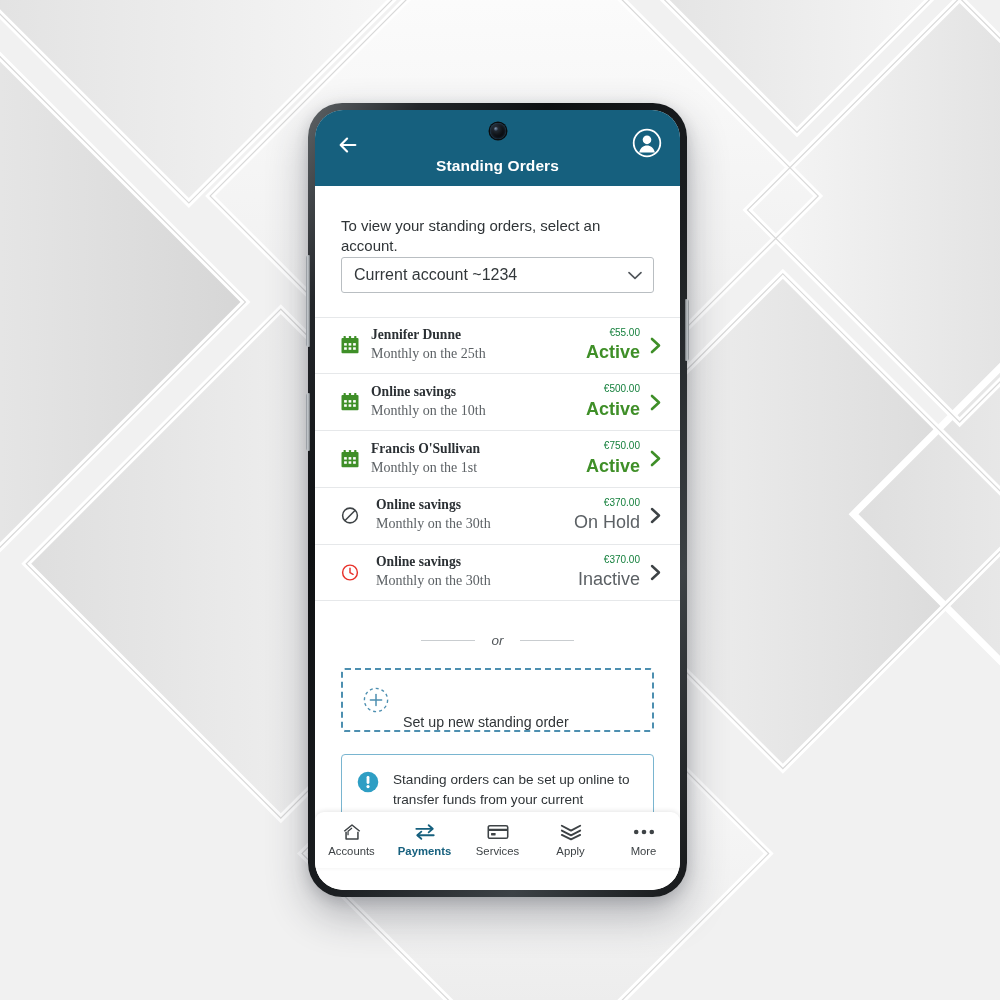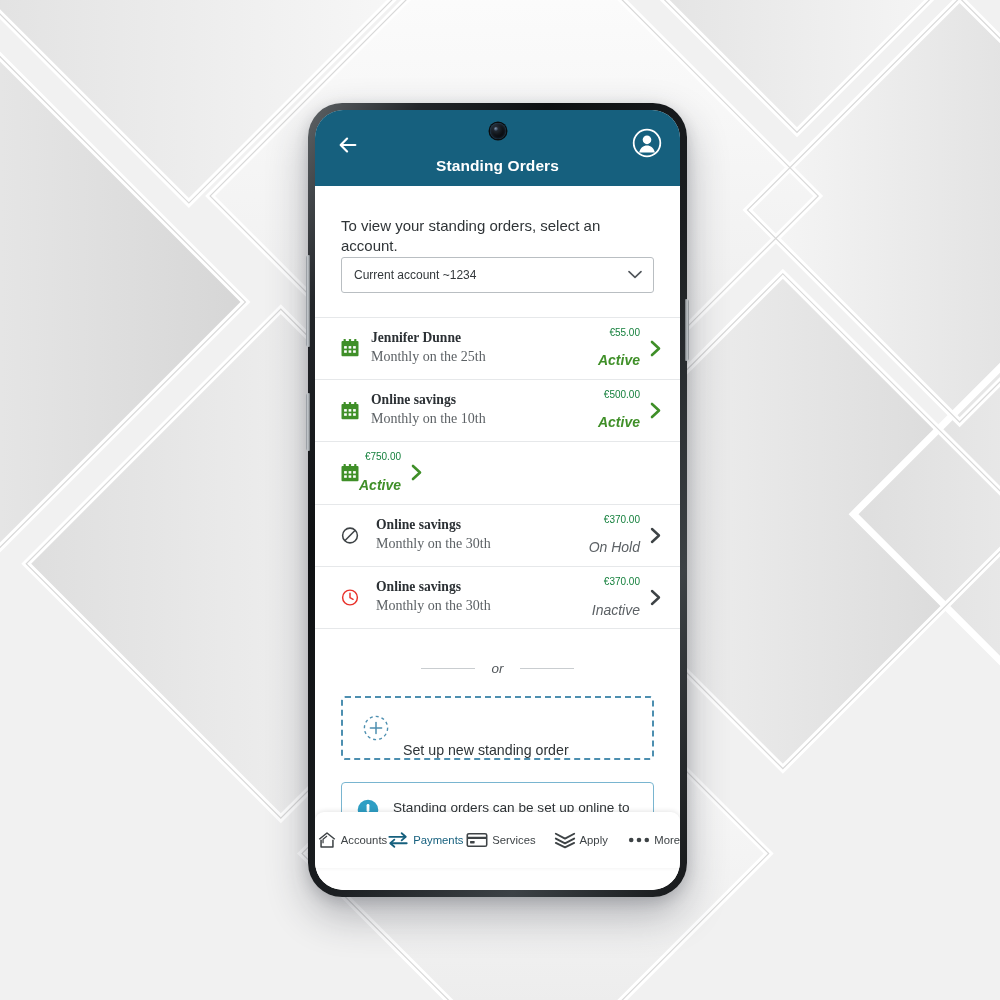--- a/index.html
+++ b/index.html
@@ -149,21 +149,21 @@
   .select-wrap { padding: 0 26px; }
   .select-box {
     position: relative;
     height: 36px;
     border: 1px solid #b9bec2;
     border-radius: 3px;
     background: #fff;
     display: flex;
     align-items: center;
     padding: 0 30px 0 12px;
-    font-size: 12px;
+    font-size: 16px;
     color: #33383b;
   }
   .select-chevron {
     position: absolute;
     right: 11px;
     top: 50%;
     transform: translateY(-50%);
   }
 
   
@@ -205,24 +205,23 @@
     text-align: right;
     flex: 0 0 auto;
     margin-right: 9px;
   }
   .row-amount {
     font-size: 10px;
     color: #15803d;
     line-height: 1.25;
   }
   .row-status {
-    font-size: 14px;
+    font-size: 18px;
     line-height: 1.35;
-    margin-top: 12px;
-    font-style: italic;
+    margin-top: 1px;
   }
   .row-status.active   { color: #3f8f28; font-weight: bold; }
   .row-status.onhold   { color: #5c6165; }
   .row-status.inactive { color: #5c6165; }
   .row-chev { width: 13px; flex: 0 0 13px; display:flex; align-items:center; justify-content:center; }
 
   
   .or-divider {
     display: flex;
     align-items: center;
@@ -286,29 +285,29 @@
     background: #ffffff;
     border-radius: 9px 9px 0 0;
     box-shadow: 0 -1px 5px rgba(0,0,0,0.10);
     display: flex;
     align-items: center;
     z-index: 30;
   }
   .nav-item {
     flex: 1 1 0;
     display: flex;
-    flex-direction: row;
+    flex-direction: column;
     align-items: center;
     justify-content: flex-end;
     gap: 4px;
     color: #3e4346;
   }
   .nav-item.active { color: #16607e; }
   .nav-label { font-size: 11.3px; }
-  .nav-item.active .nav-label { font-weight: normal; }
+  .nav-item.active .nav-label { font-weight: bold; }
   .nav-ico { height: 18px; display: flex; align-items: center; justify-content: center; }
 </style>
 </head>
 <body>
 
 <div class="stage">
 
   <div class="bg-layer">
     <svg viewBox="0 0 1000 1000" preserveAspectRatio="none">
       <defs>
@@ -484,20 +483,24 @@
                   <g fill="#ffffff">
                     <rect x="3.1" y="7.1" width="2.7" height="2.5"></rect>
                       <rect x="7.6" y="7.1" width="2.7" height="2.5"></rect>
                       <rect x="12.1" y="7.1" width="2.7" height="2.5"></rect>
                     <rect x="3.1" y="11.3" width="2.7" height="2.5"></rect>
                       <rect x="7.6" y="11.3" width="2.7" height="2.5"></rect>
                       <rect x="12.1" y="11.3" width="2.7" height="2.5"></rect>
                   </g>
                 </svg>
               </div>
+              <div class="row-text">
+                <div class="row-name">Francis O'Sullivan</div>
+                <div class="row-sub">Monthly on the 1st</div>
+              </div>
               <div class="row-right">
                 <div class="row-amount">€750.00</div>
                 <div class="row-status active">Active</div>
               </div>
               <div class="row-chev">
                 <svg width="11" height="17" viewBox="0 0 11 17" fill="none" stroke="#3f8f28" stroke-width="2.6" stroke-linecap="round" stroke-linejoin="round">
                     <polyline points="2,2 9,8.5 2,15"></polyline>
                   </svg>
               </div>
             </div>

